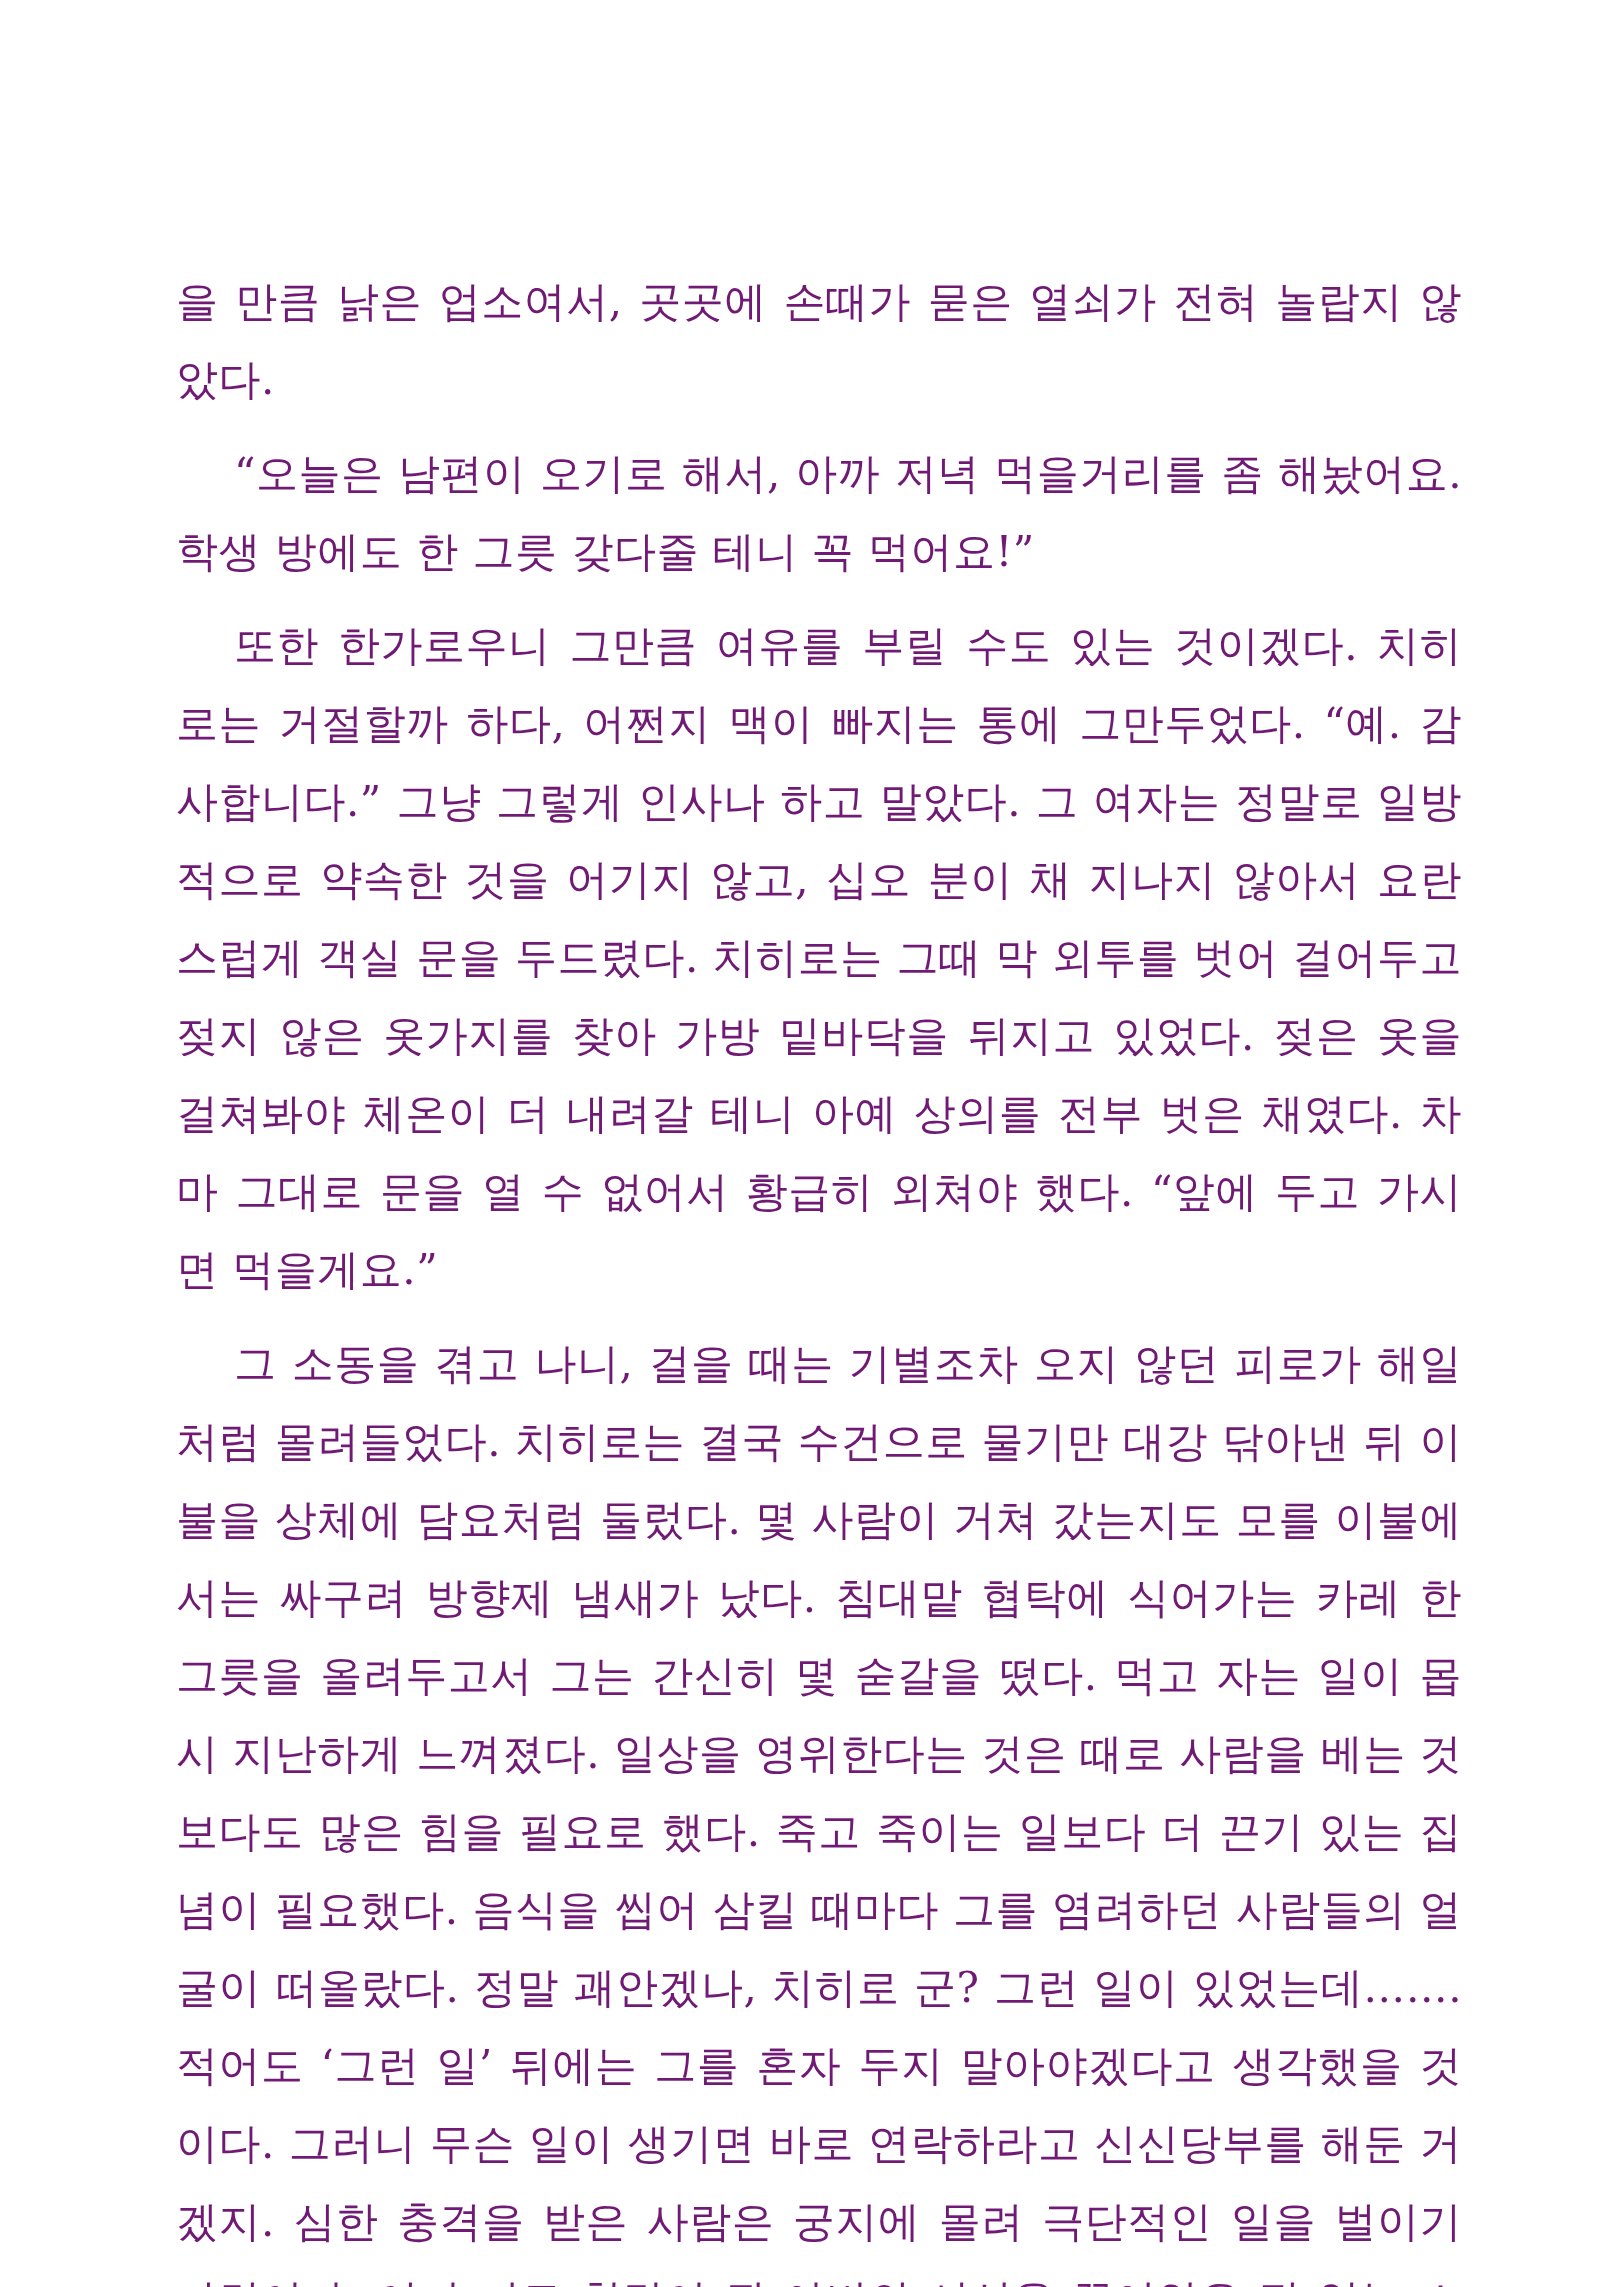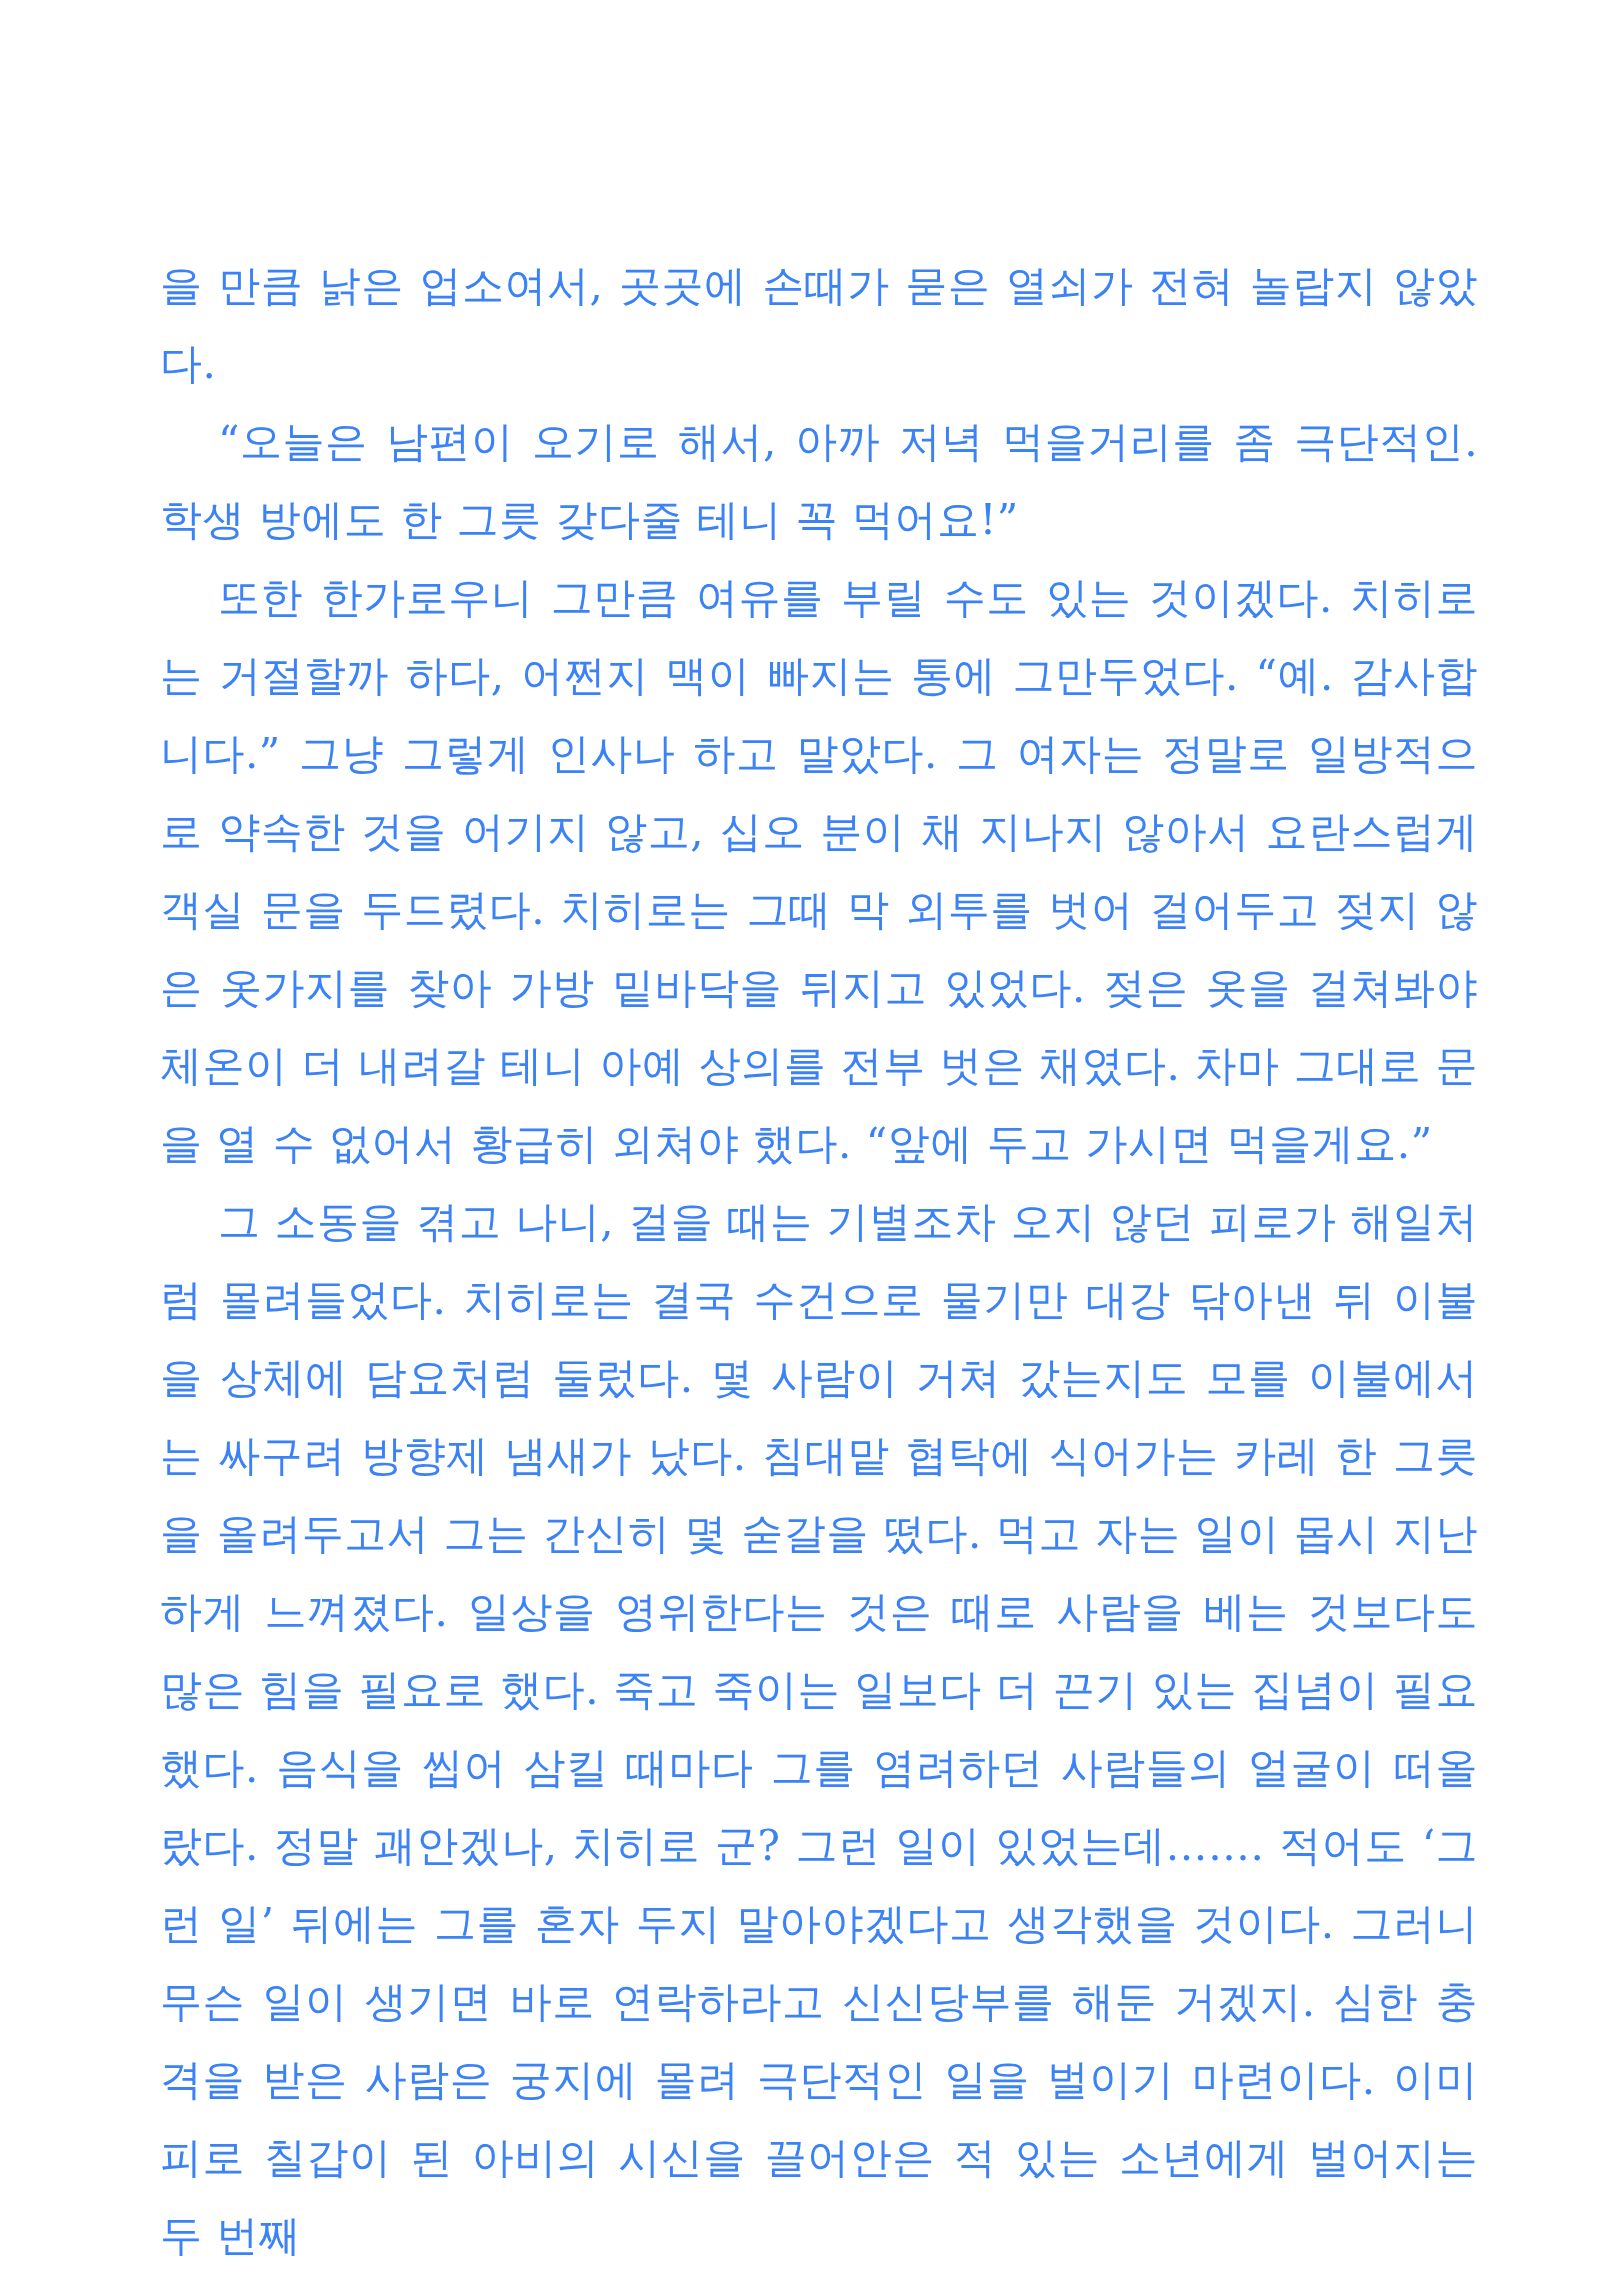--- a/index.html
+++ b/index.html
@@ -14,36 +14,36 @@
     overflow: hidden;
   }
   .page {
     position: absolute;
     left: 160px;
     top: 247px;
     width: 1318px;
     background: #ffffff;
   }
   .para {
-    margin: 0;
+    margin: 16px;
     padding: 0;
     font-family: "DejaVu Serif", "Liberation Serif", serif;
     font-size: 42px;
     line-height: 78px;
-    color: #3b82f6;
+    color: #701a75;
     text-align: justify;
     letter-spacing: 0.5px;
     word-break: normal;
   }
   .para.indent {
     text-indent: 58px;
   }
 </style>
 </head>
 <body>
 
 <div class="page">
   <p class="para">을 만큼 낡은 업소여서, 곳곳에 손때가 묻은 열쇠가 전혀 놀랍지 않았다.</p>
-  <p class="para indent">“오늘은 남편이 오기로 해서, 아까 저녁 먹을거리를 좀 극단적인. 학생 방에도 한 그릇 갖다줄 테니 꼭 먹어요!”</p>
+  <p class="para indent">“오늘은 남편이 오기로 해서, 아까 저녁 먹을거리를 좀 해놨어요. 학생 방에도 한 그릇 갖다줄 테니 꼭 먹어요!”</p>
   <p class="para indent">또한 한가로우니 그만큼 여유를 부릴 수도 있는 것이겠다. 치히로는 거절할까 하다, 어쩐지 맥이 빠지는 통에 그만두었다. “예. 감사합니다.” 그냥 그렇게 인사나 하고 말았다. 그 여자는 정말로 일방적으로 약속한 것을 어기지 않고, 십오 분이 채 지나지 않아서 요란스럽게 객실 문을 두드렸다. 치히로는 그때 막 외투를 벗어 걸어두고 젖지 않은 옷가지를 찾아 가방 밑바닥을 뒤지고 있었다. 젖은 옷을 걸쳐봐야 체온이 더 내려갈 테니 아예 상의를 전부 벗은 채였다. 차마 그대로 문을 열 수 없어서 황급히 외쳐야 했다. “앞에 두고 가시면 먹을게요.”</p>
   <p class="para indent">그 소동을 겪고 나니, 걸을 때는 기별조차 오지 않던 피로가 해일처럼 몰려들었다. 치히로는 결국 수건으로 물기만 대강 닦아낸 뒤 이불을 상체에 담요처럼 둘렀다. 몇 사람이 거쳐 갔는지도 모를 이불에서는 싸구려 방향제 냄새가 났다. 침대맡 협탁에 식어가는 카레 한 그릇을 올려두고서 그는 간신히 몇 숟갈을 떴다. 먹고 자는 일이 몹시 지난하게 느껴졌다. 일상을 영위한다는 것은 때로 사람을 베는 것보다도 많은 힘을 필요로 했다. 죽고 죽이는 일보다 더 끈기 있는 집념이 필요했다. 음식을 씹어 삼킬 때마다 그를 염려하던 사람들의 얼굴이 떠올랐다. 정말 괘안겠나, 치히로 군? 그런 일이 있었는데……. 적어도 ‘그런 일’ 뒤에는 그를 혼자 두지 말아야겠다고 생각했을 것이다. 그러니 무슨 일이 생기면 바로 연락하라고 신신당부를 해둔 거겠지. 심한 충격을 받은 사람은 궁지에 몰려 극단적인 일을 벌이기 마련이다. 이미 피로 칠갑이 된 아비의 시신을 끌어안은 적 있는 소년에게 벌어지는 두 번째</p>
 </div>
 
 
 </body></html>

